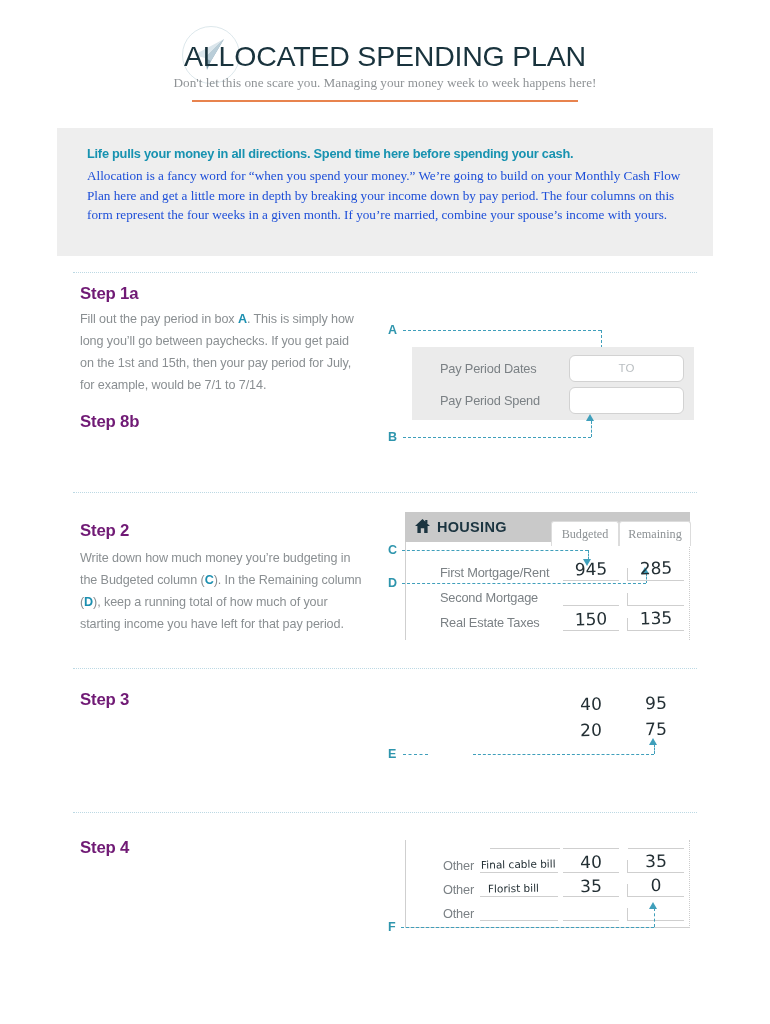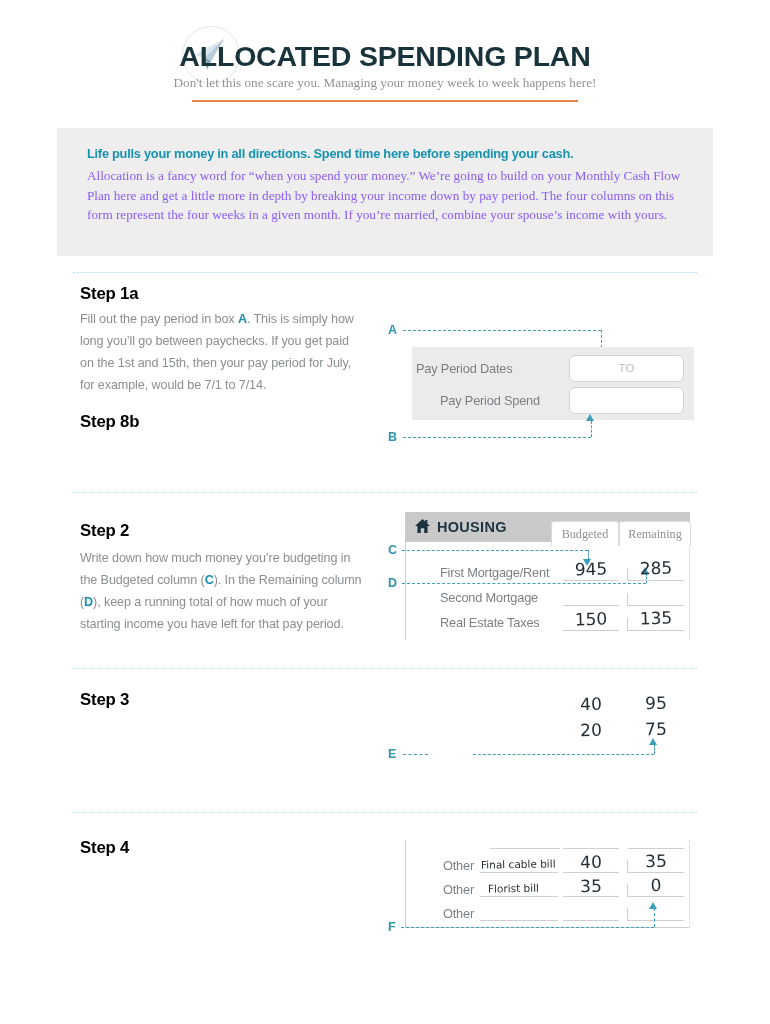--- a/index.html
+++ b/index.html
@@ -40,21 +40,21 @@
     position: absolute;
     left: 190px; top: 36px;
     width: 40px; height: 38px;
   }
   .title {
     position: absolute;
     left: 0; top: 40px;
     width: 770px;
     text-align: center;
     font-size: 28.5px;
-    font-weight: bold;
+    font-weight: normal;
     letter-spacing: -0.2px;
     color: #19333d;
     font-family: "Liberation Sans", sans-serif;
   }
   .subtitle {
     position: absolute;
     left: 0; top: 75px;
     width: 770px;
     text-align: center;
     font-size: 13.2px;
@@ -83,40 +83,40 @@
     font-weight: bold;
     color: #1792b0;
     letter-spacing: -0.25px;
   }
   .intro-body {
     position: absolute;
     left: 30px; top: 38px;
     width: 610px;
     font-size: 13.2px;
     line-height: 19.6px;
-    color: #8b5cf6;
+    color: #1d4ed8;
     font-family: "Liberation Serif", serif;
   }
 
   
   .divider {
     position: absolute;
     left: 73px;
     width: 624px;
     height: 0;
     border-top: 1.5px dotted #bcd9e4;
   }
 
   
   .step-head {
     position: absolute;
     left: 80px;
     font-size: 16.8px;
     font-weight: bold;
-    color: #000000;
+    color: #701a75;
     letter-spacing: -0.2px;
   }
   .step-body {
     position: absolute;
     left: 80px;
     width: 285px;
     font-size: 12.6px;
     line-height: 22px;
     color: #8a8f92;
     letter-spacing: -0.1px;
@@ -304,21 +304,21 @@
   <div class="step-body" style="top:308px">Fill out the pay period in box <b>A</b>. This is simply how long you’ll go between paychecks. If you get paid on the 1st and 15th, then your pay period for July, for example, would be 7/1 to 7/14.</div>
 
   <div class="step-head" style="top:412px">Step 8b</div>
 
   <div class="marker" style="left:388px; top:323px">A</div>
   <div class="dline-h" style="left:403px; top:330px; width:198px"></div>
   <div class="dline-v" style="left:601px; top:330px; height:18px"></div>
   <div class="arrow-down" style="left:596px; top:347px"></div>
 
   <div class="pp-panel"></div>
-  <div class="pp-row-label" style="left:416px; top:361px">Pay Period Dates</div>
+  <div class="pp-row-label" style="left:440px; top:361px">Pay Period Dates</div>
   <div class="pp-field" style="left:569px; top:355px">TO</div>
   <div class="pp-row-label" style="left:440px; top:393px">Pay Period Spend</div>
   <div class="pp-field" style="left:569px; top:387px"></div>
 
   <div class="marker" style="left:388px; top:430px">B</div>
   <div class="dline-h" style="left:403px; top:437px; width:188px"></div>
   <div class="dline-v" style="left:591px; top:421px; height:16px"></div>
   <div class="arrow-up" style="left:586px; top:414px"></div>
 
   <div class="step-head" style="top:521px">Step 2</div>

